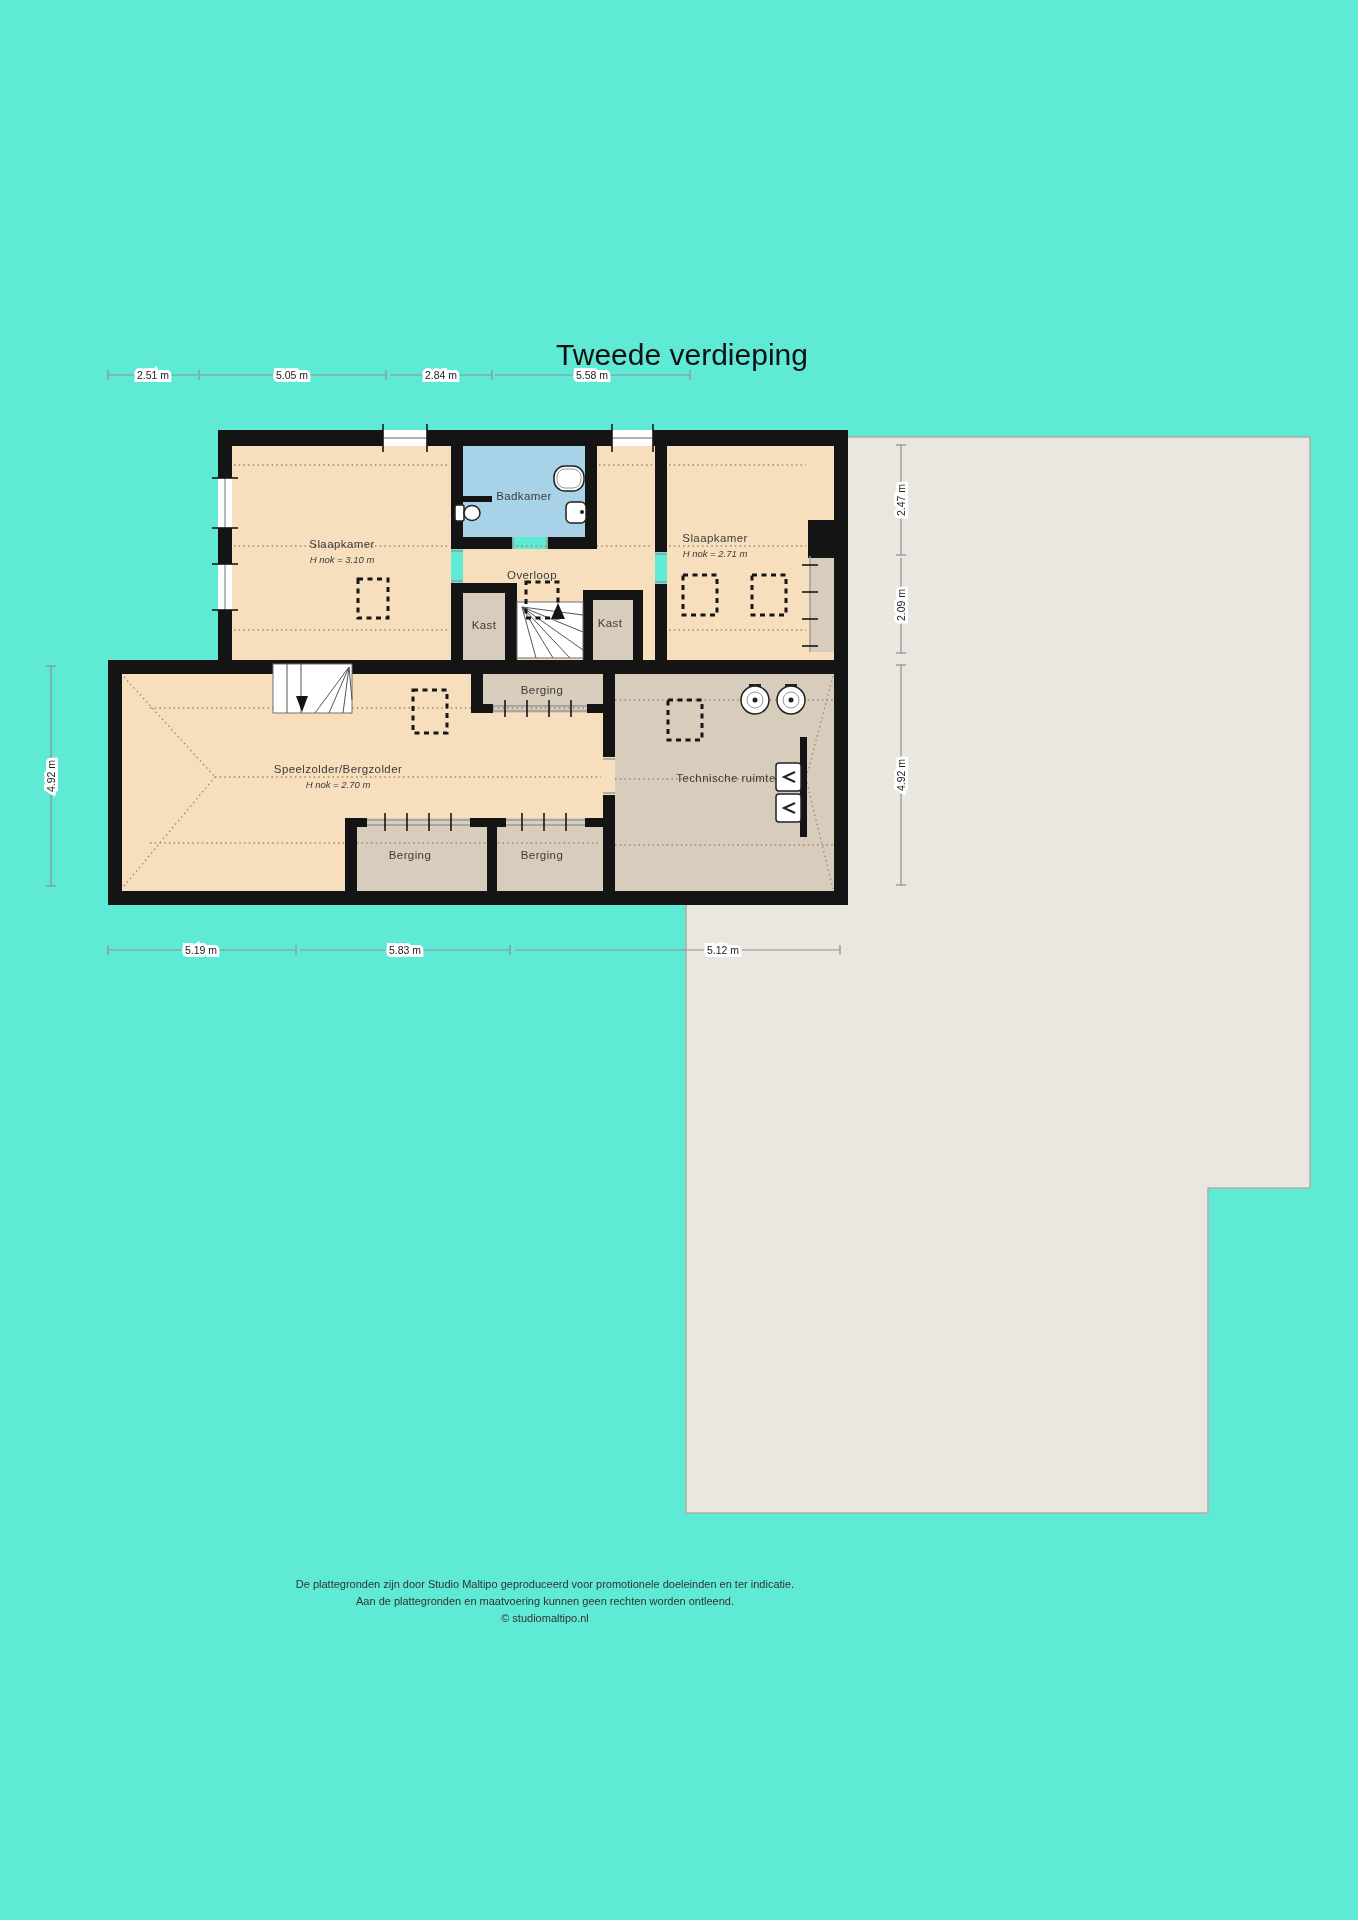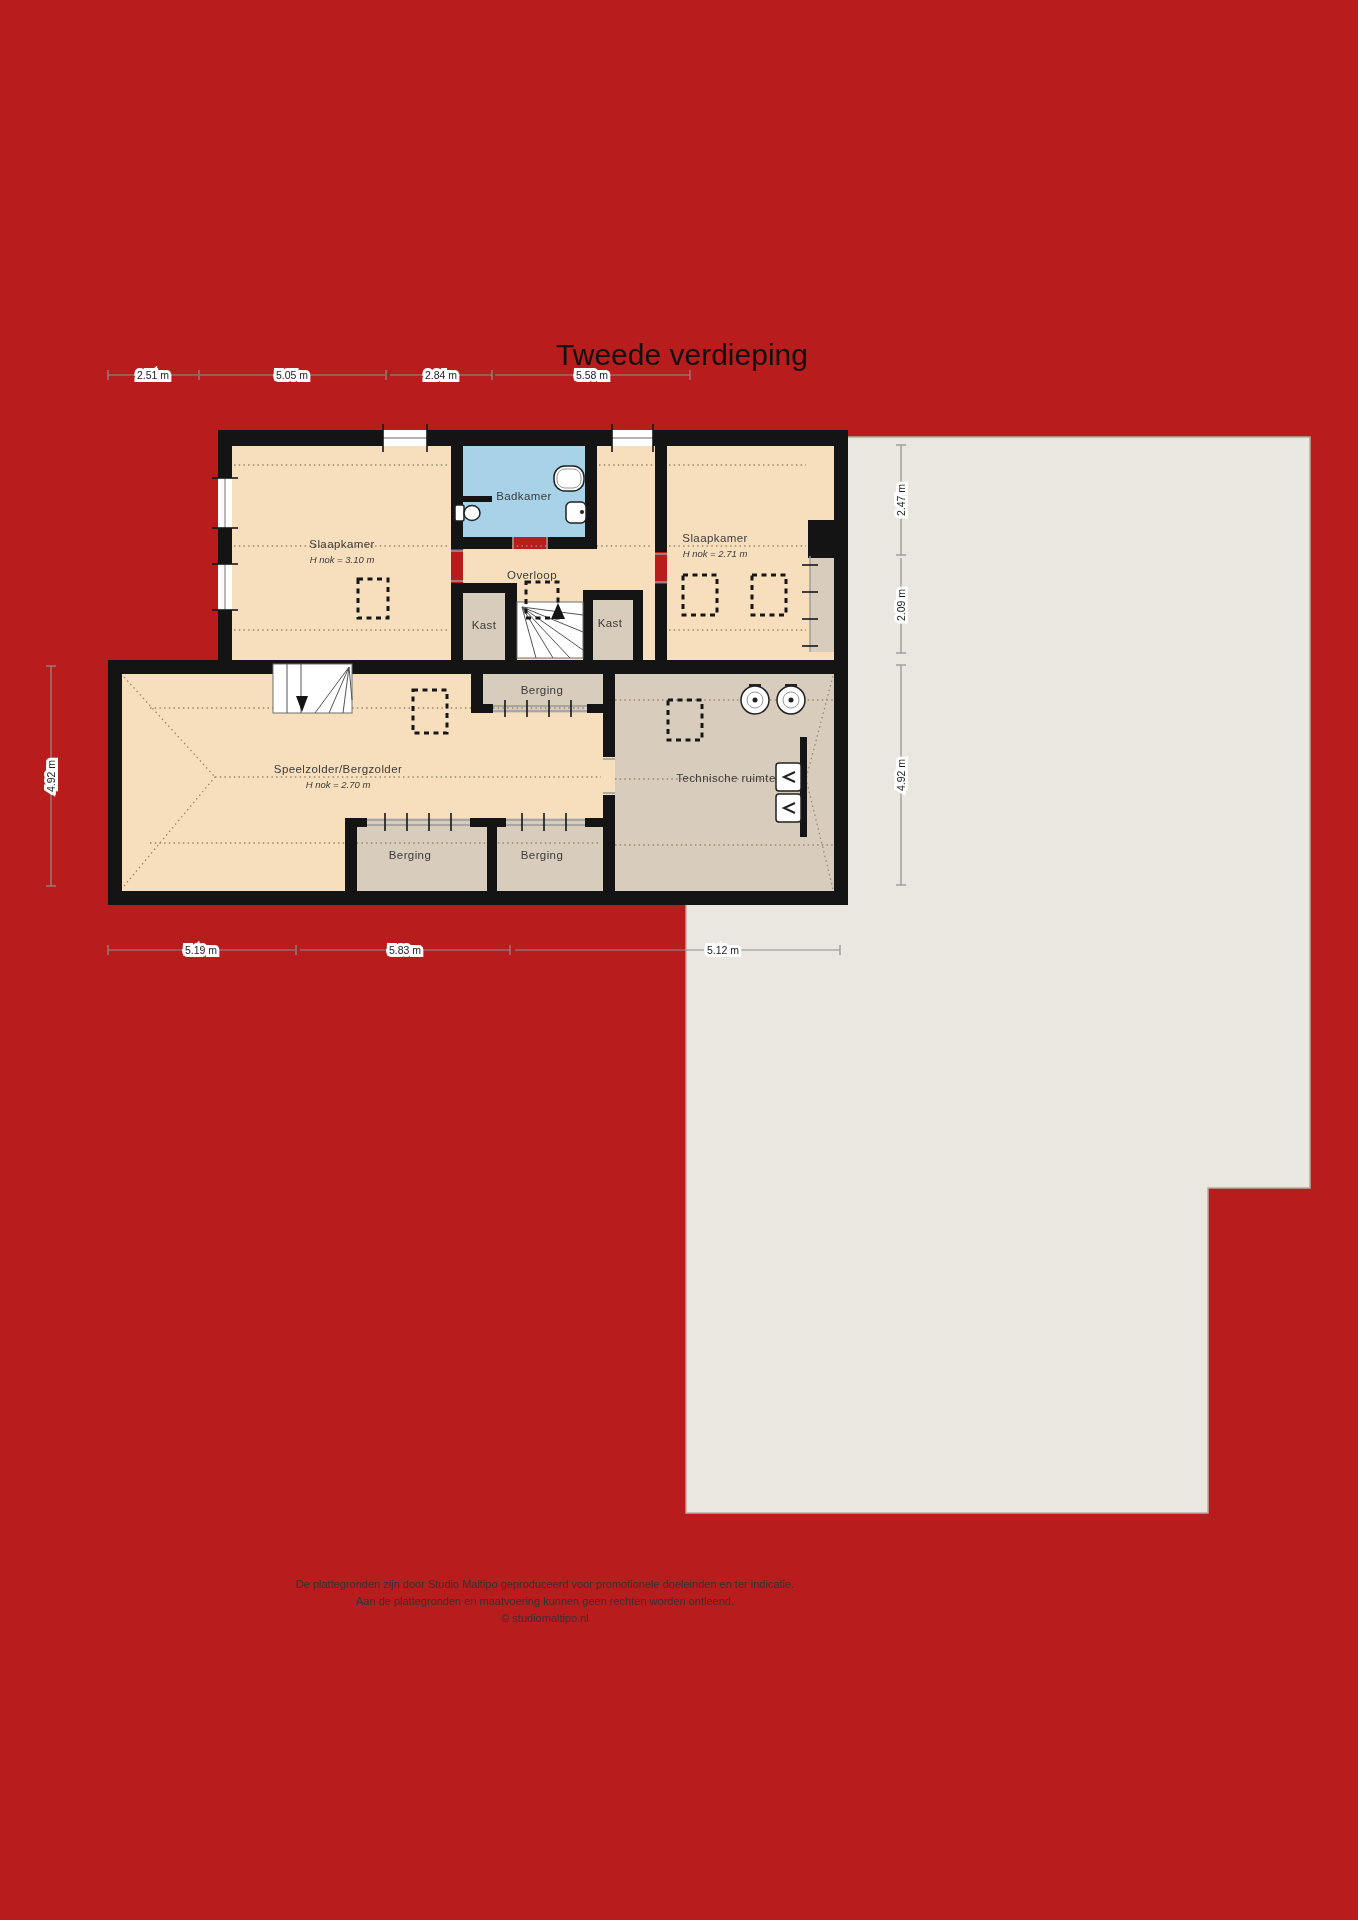--- a/index.html
+++ b/index.html
@@ -1,16 +1,16 @@
 <!DOCTYPE html>
 <html style="--floor: #f7dfbe; --storage: #d8ccbc; --bath: #a7d2e8; --roof: #eae7e0; --roof-border: #b3afa5; --wall: #141414; --dotted: #9c8969; --dim: #8f8f8f; --label: #3b3b3b;"><head>
 <meta charset="utf-8">
 <style>
   html,body{margin:0;padding:0;background:#ffffff;}
-  .page{position:relative;width:1358px;height:1920px;background:#b91c1c;font-family:"Liberation Sans",sans-serif;}
+  .page{position:relative;width:1358px;height:1920px;background:#5eead4;font-family:"Liberation Sans",sans-serif;}
   svg{display:block;}
   .roof{fill:var(--roof);stroke:var(--roof-border);stroke-width:1.5;}
   .wall{fill:var(--wall);}
   .floor{fill:var(--floor);}
   .storage{fill:var(--storage);}
   .bath{fill:var(--bath);}
   .dotted{stroke:var(--dotted);stroke-width:1.3;stroke-dasharray:1.5 3.2;fill:none;}
   .skylight{fill:none;stroke:#161616;stroke-width:3;stroke-dasharray:5 4.5;}
   .dim{stroke:var(--dim);stroke-width:1.2;fill:none;}
   .dimlabel{font-size:10.5px;fill:#222;stroke:#fff;stroke-width:6px;paint-order:stroke;text-anchor:middle;}

